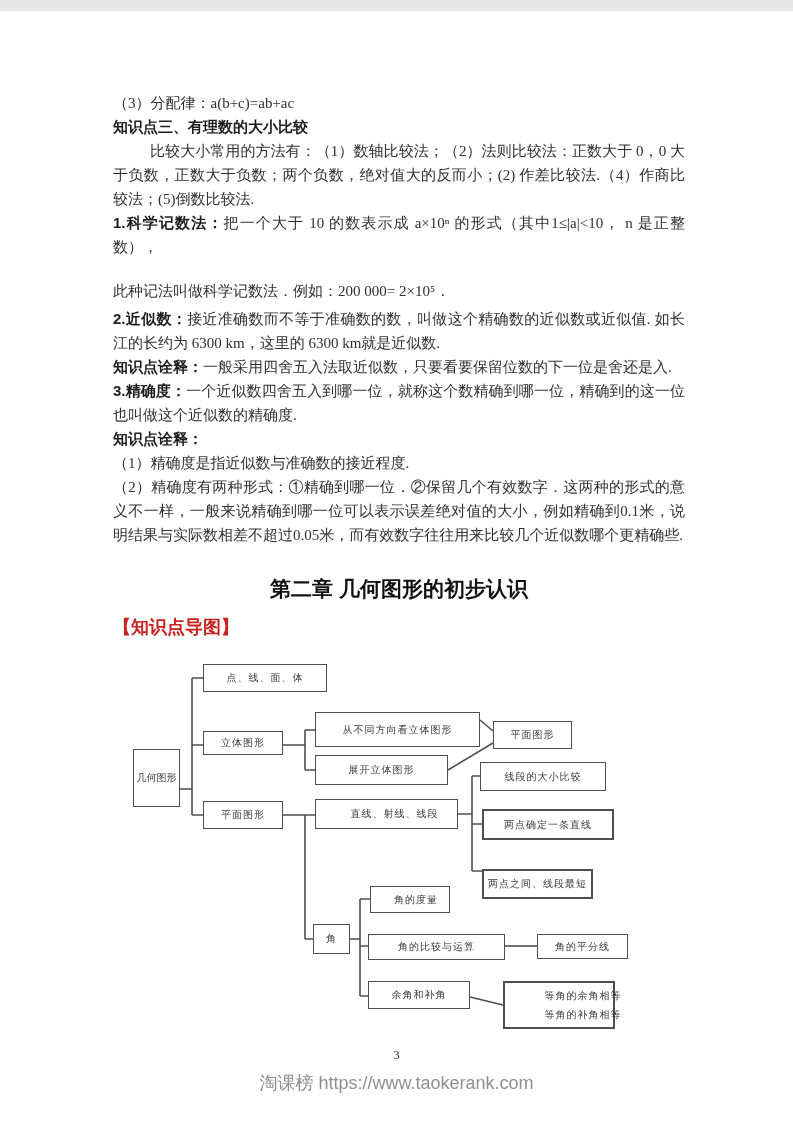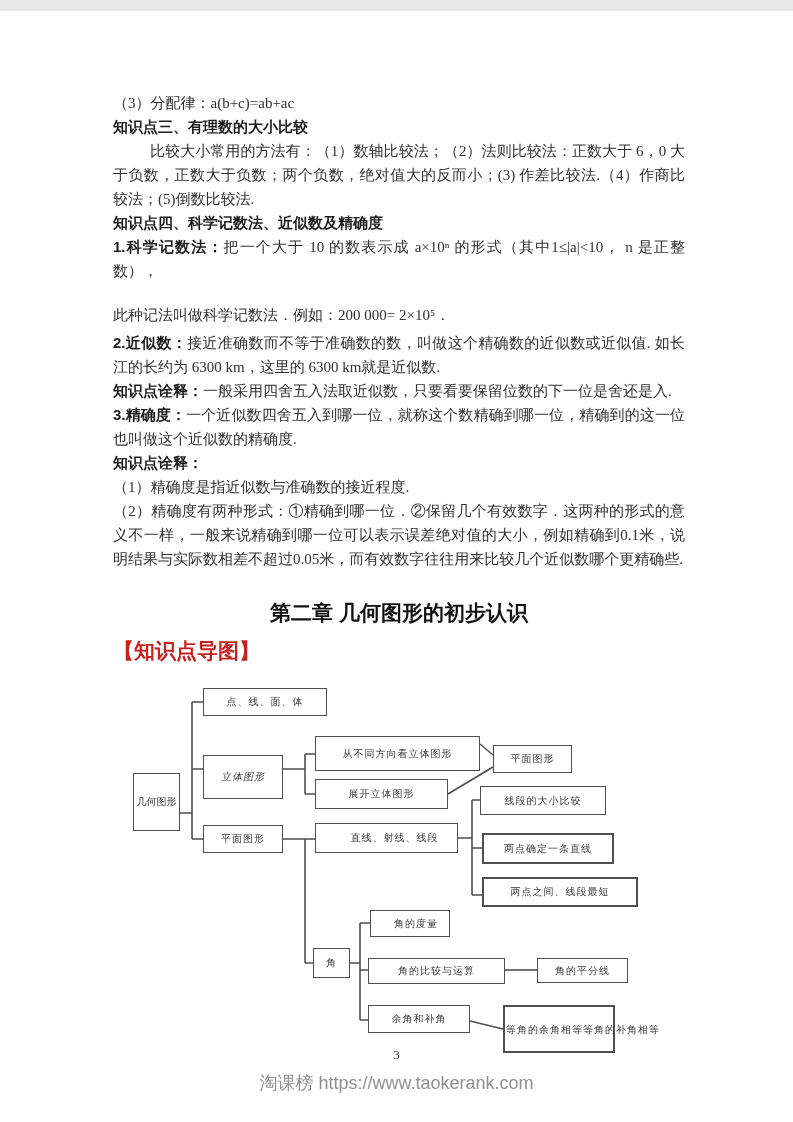--- a/index.html
+++ b/index.html
@@ -34,21 +34,21 @@
     margin:30px 0 14px 0;
     text-align:center;
     font-family:"Liberation Sans","DejaVu Sans",sans-serif;
     font-weight:700;
     font-size:21px;
     color:#111111;
   }
   .map-label{
     font-family:"Liberation Sans","DejaVu Sans",sans-serif;
     font-weight:700;
-    font-size:21px;
+    font-size:18px;
     color:#c9211e;
   }
   
   .diagram{
     position:relative;
     margin:20px 0 0 17px;
     width:510px;height:382px;
   }
   .diagram svg{position:absolute;left:0;top:0;}
   .node{
@@ -58,21 +58,21 @@
     background:#ffffff;
     display:flex;align-items:center;justify-content:center;
     font-family:"Liberation Sans","DejaVu Sans",sans-serif;
     font-size:10px;
     color:#383838;
     letter-spacing:1px;
     white-space:nowrap;
   }
   .node.thick{border-width:2.5px;}
   .node.vertical{flex-direction:column;letter-spacing:0;line-height:16px;}
-  .node.two-line{flex-direction:row;line-height:19px;white-space:nowrap;padding-left:48px;}
+  .node.two-line{flex-direction:column;line-height:19px;white-space:nowrap;padding-left:48px;}
   
   .page-number{
     position:absolute;left:0;right:0;top:1036px;
     text-align:center;
     font-size:13px;color:#333333;
     font-family:"Liberation Serif","DejaVu Serif",serif;
   }
   .site-footer{
     position:absolute;left:0;right:0;top:1060px;
     text-align:center;
@@ -83,23 +83,22 @@
 </head>
 <body>
 
 <div class="page">
 
   <div class="content">
     <p class="indent-1">（3）分配律：a(b+c)=ab+ac</p>
 
     <p class="kp-heading">知识点三、有理数的大小比较</p>
 
-    <p class="para-indent">比较大小常用的方法有：（1）数轴比较法；（2）法则比较法：正数大于 6，0 大于负数，正数大于负数；两个负数，绝对值大的反而小；(3) 作差比较法.（4）作商比较法；(5)倒数比较法.</p>
+    <p class="para-indent">比较大小常用的方法有：（1）数轴比较法；（2）法则比较法：正数大于 0，0 大于负数，正数大于负数；两个负数，绝对值大的反而小；(2) 作差比较法.（4）作商比较法；(5)倒数比较法.</p>
 
-    <p class="kp-heading">知识点四、科学记数法、近似数及精确度</p>
 
     <p class="formula-line"><span class="lead">1.科学记数法：</span><span>把一个大于 10 的数表示成 a×10ⁿ 的形式（其中1≤|a|&lt;10， n 是正整数），</span></p>
 
     <p class="example-line">此种记法叫做科学记数法．例如：200 000= 2×10⁵．</p>
 
     <p><span class="lead">2.近似数：</span><span>接近准确数而不等于准确数的数，叫做这个精确数的近似数或近似值. 如长江的长约为 6300 km，这里的 6300 km就是近似数.</span></p>
 
     <p><span class="lead">知识点诠释：</span><span>一般采用四舍五入法取近似数，只要看要保留位数的下一位是舍还是入.</span></p>
 
     <p><span class="lead">3.精确度：</span><span>一个近似数四舍五入到哪一位，就称这个数精确到哪一位，精确到的这一位也叫做这个近似数的精确度.</span></p>
@@ -134,37 +133,37 @@
           <path d="M375,287 H407"></path>
 
           <path d="M340,338 L373,346"></path>
         </g>
       </svg>
 
       <div class="node vertical" style="left:3px;top:90px;width:47px;height:58px;">几何图形</div>
 
       <div class="node" style="left:73px;top:5px;width:124px;height:28px;">点、线、面、体</div>
 
-      <div class="node" style="left:73px;top:72px;width:80px;height:44px;font-style:italic;">立体图形</div>
+      <div class="node" style="left:73px;top:72px;width:80px;height:24px;">立体图形</div>
 
       <div class="node" style="left:73px;top:142px;width:80px;height:28px;">平面图形</div>
 
       <div class="node" style="left:185px;top:53px;width:165px;height:35px;">从不同方向看立体图形</div>
 
       <div class="node" style="left:185px;top:96px;width:133px;height:30px;">展开立体图形</div>
 
       <div class="node" style="left:363px;top:62px;width:79px;height:28px;">平面图形</div>
 
       <div class="node" style="left:185px;top:140px;width:143px;height:30px;padding-left:16px;">直线、射线、线段</div>
 
       <div class="node" style="left:350px;top:103px;width:126px;height:29px;">线段的大小比较</div>
 
       <div class="node thick" style="left:352px;top:150px;width:132px;height:31px;">两点确定一条直线</div>
 
-      <div class="node thick" style="left:352px;top:194px;width:156px;height:30px;">两点之间、线段最短</div>
+      <div class="node thick" style="left:352px;top:210px;width:111px;height:30px;">两点之间、线段最短</div>
 
       <div class="node" style="left:183px;top:265px;width:37px;height:30px;">角</div>
 
       <div class="node" style="left:240px;top:227px;width:80px;height:27px;padding-left:12px;">角的度量</div>
 
       <div class="node" style="left:238px;top:275px;width:137px;height:26px;">角的比较与运算</div>
 
       <div class="node" style="left:407px;top:275px;width:91px;height:25px;">角的平分线</div>
 
       <div class="node" style="left:238px;top:322px;width:102px;height:28px;">余角和补角</div>

